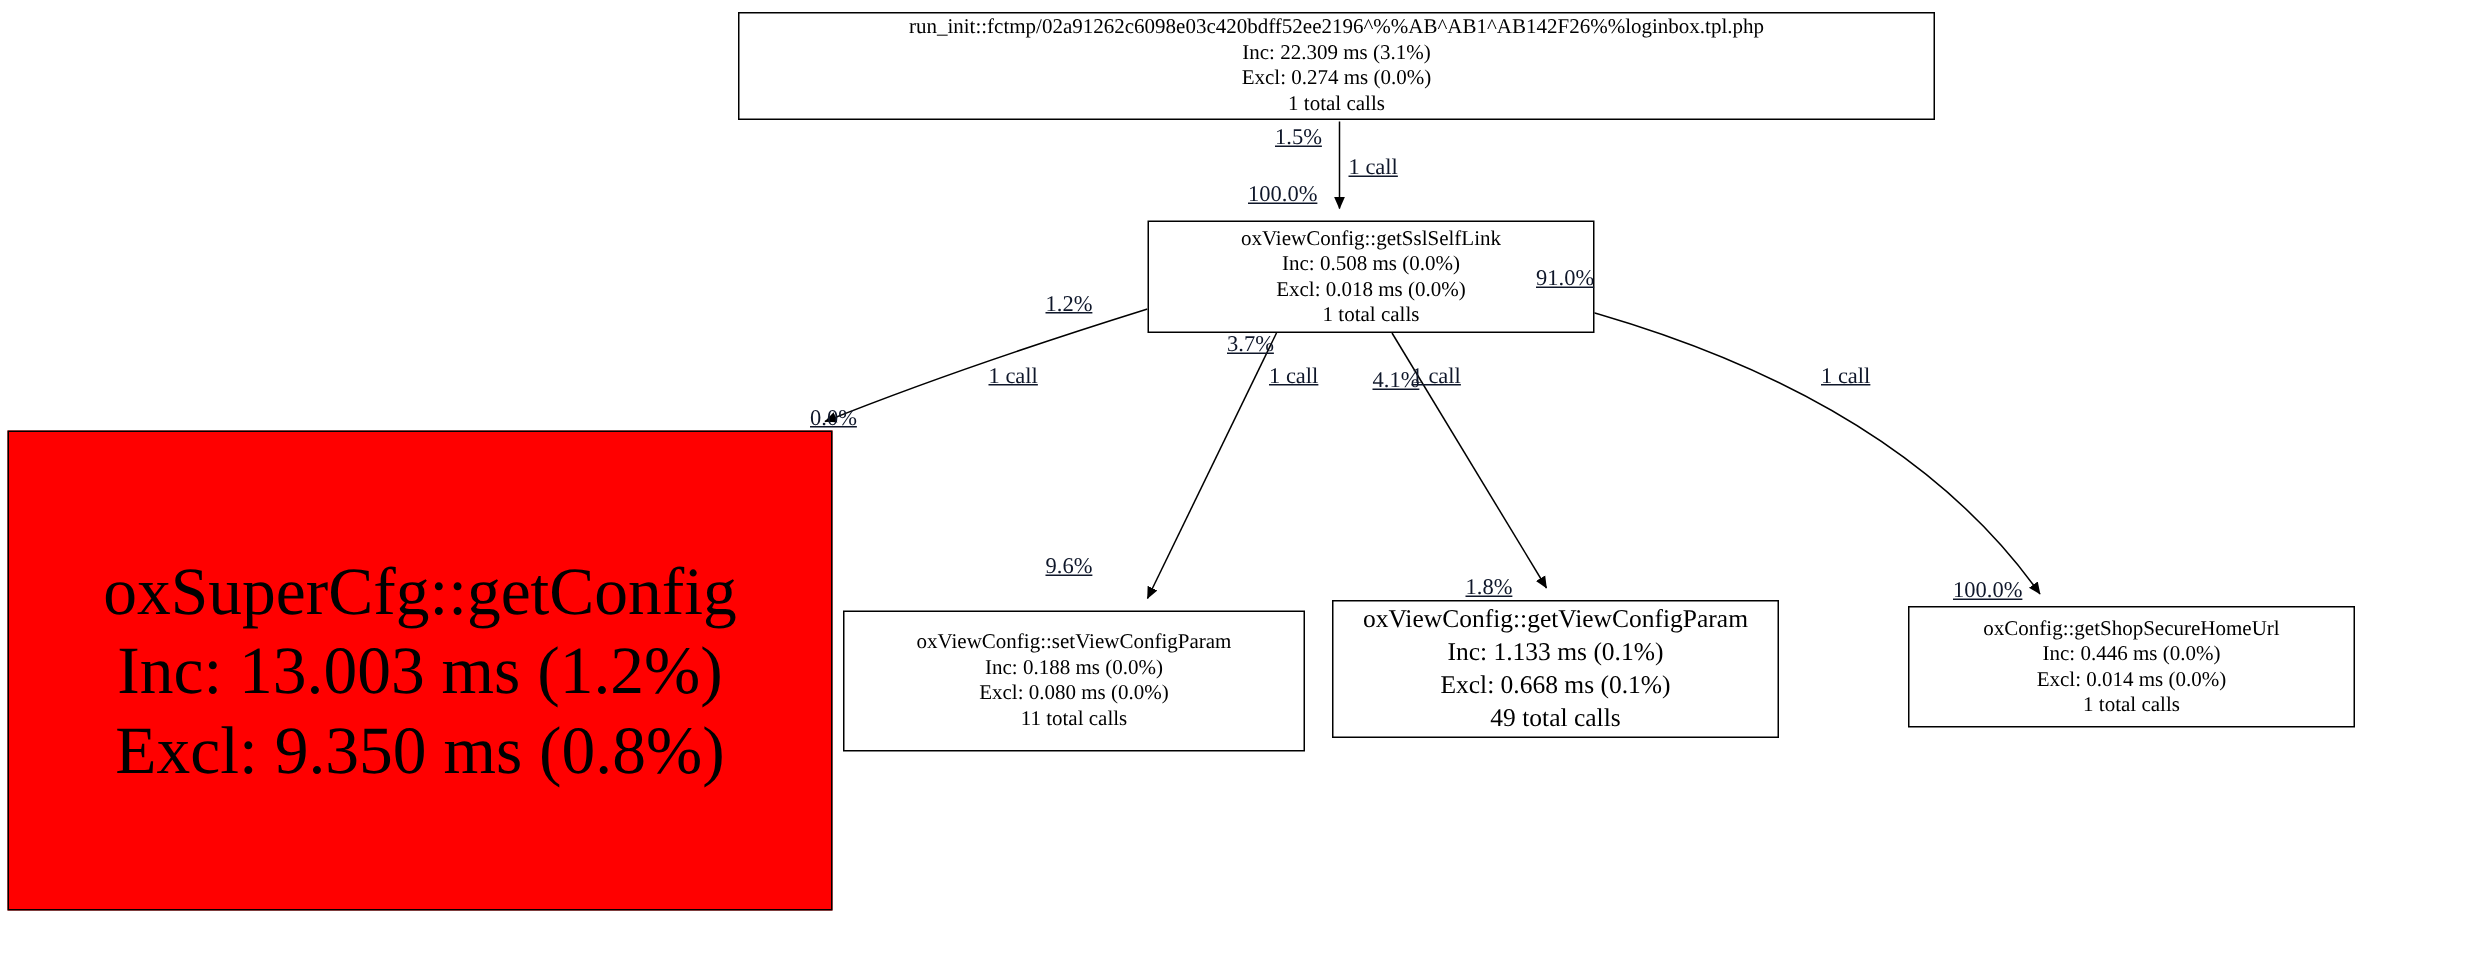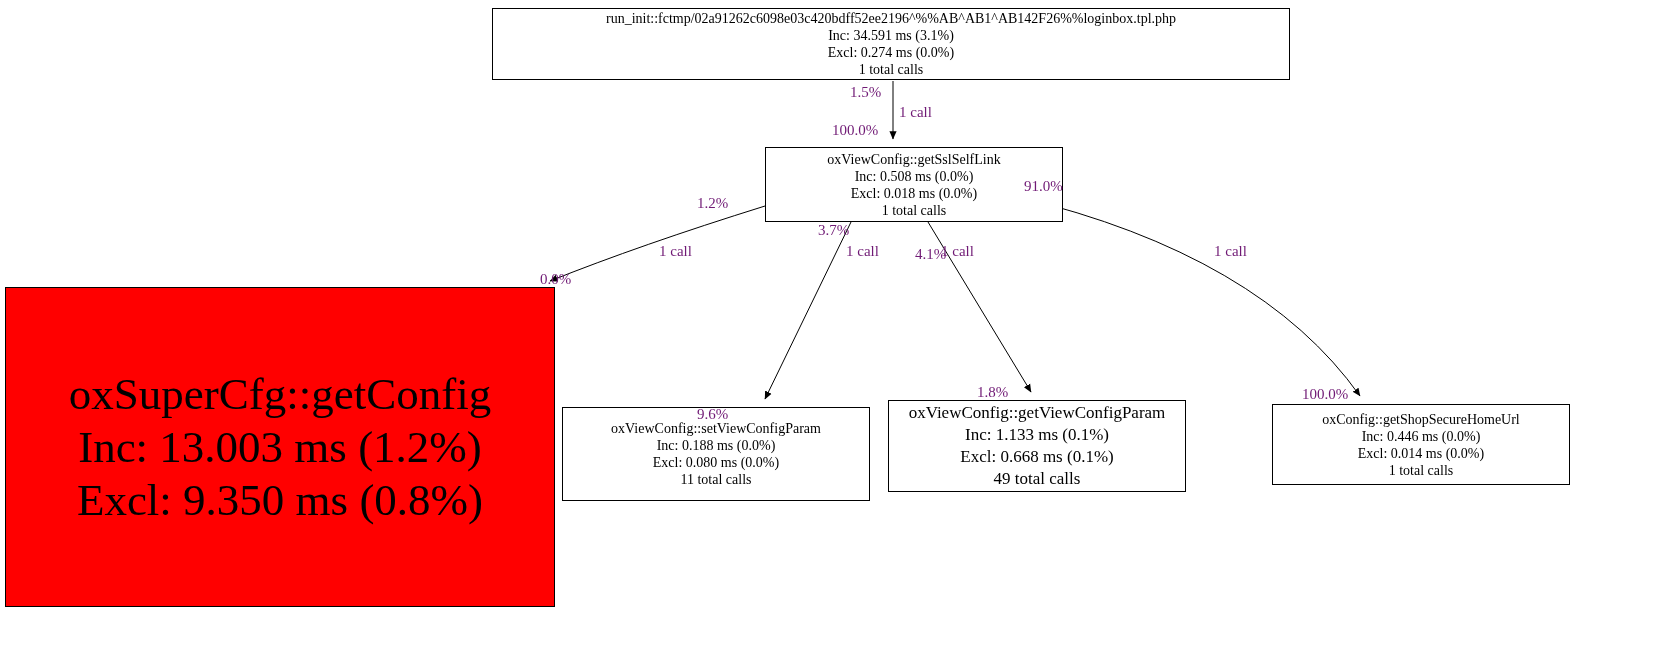--- a/index.html
+++ b/index.html
@@ -41,22 +41,23 @@
     line-height: 22px;
   }
   .node-hot {
     font-size: 45px;
     line-height: 53px;
   }
   .elabel {
     position: absolute;
     font-size: 15px;
     line-height: 17px;
-    color: #701a75;
+    color: #0f172a;
     white-space: nowrap;
+    text-decoration: underline;
   }
   path.edge {
     fill: none;
     stroke: #000000;
     stroke-width: 1;
   }
 </style>
 </head>
 <body>
 
@@ -70,21 +71,21 @@
     </defs>
     <path class="edge" d="M893 81 L893 139" marker-end="url(#arrowhead)"></path>
     <path class="edge" d="M765 206 Q 640 245 550 281" marker-end="url(#arrowhead)"></path>
     <path class="edge" d="M851 222 L765 399" marker-end="url(#arrowhead)"></path>
     <path class="edge" d="M928 222 L1031 392" marker-end="url(#arrowhead)"></path>
     <path class="edge" d="M1019 197 Q 1260 255 1360 396" marker-end="url(#arrowhead)"></path>
   </svg>
 
   <div class="node" style="left: 492px; top: 8px; width: 798px; height: 72px; background-color: rgb(255, 255, 255);">
     <div class="nline">run_init::fctmp/02a91262c6098e03c420bdff52ee2196^%%AB^AB1^AB142F26%%loginbox.tpl.php</div>
-    <div class="nline">Inc: 34.591 ms (3.1%)</div>
+    <div class="nline">Inc: 22.309 ms (3.1%)</div>
     <div class="nline">Excl: 0.274 ms (0.0%)</div>
     <div class="nline">1 total calls</div>
   </div>
 
   <div class="node" style="left: 765px; top: 147px; width: 298px; height: 75px; background-color: rgb(255, 255, 255);">
     <div class="nline">oxViewConfig::getSslSelfLink</div>
     <div class="nline">Inc: 0.508 ms (0.0%)</div>
     <div class="nline">Excl: 0.018 ms (0.0%)</div>
     <div class="nline">1 total calls</div>
   </div>
@@ -119,21 +120,21 @@
   <span class="elabel" style="left:850px; top:84px;">1.5%</span>
   <span class="elabel" style="left:899px; top:104px;">1 call</span>
   <span class="elabel" style="left:832px; top:122px;">100.0%</span>
 
   <span class="elabel" style="left:697px; top:195px;">1.2%</span>
   <span class="elabel" style="left:659px; top:243px;">1 call</span>
   <span class="elabel" style="left:540px; top:271px;text-align:center;">0.0%</span>
 
   <span class="elabel" style="left:818px; top:222px;">3.7%</span>
   <span class="elabel" style="left:846px; top:243px;">1 call</span>
-  <span class="elabel" style="left:697px; top:406px;">9.6%</span>
+  <span class="elabel" style="left:697px; top:370px;">9.6%</span>
 
   <span class="elabel" style="left:915px; top:222px;margin-top:24px;">4.1%</span>
   <span class="elabel" style="left:941px; top:243px;">1 call</span>
   <span class="elabel" style="left:977px; top:384px;">1.8%</span>
 
   <span class="elabel" style="left:1024px; top:178px;">91.0%</span>
   <span class="elabel" style="left:1214px; top:243px;">1 call</span>
   <span class="elabel" style="left:1302px; top:386px;">100.0%</span>
 
 </div>

